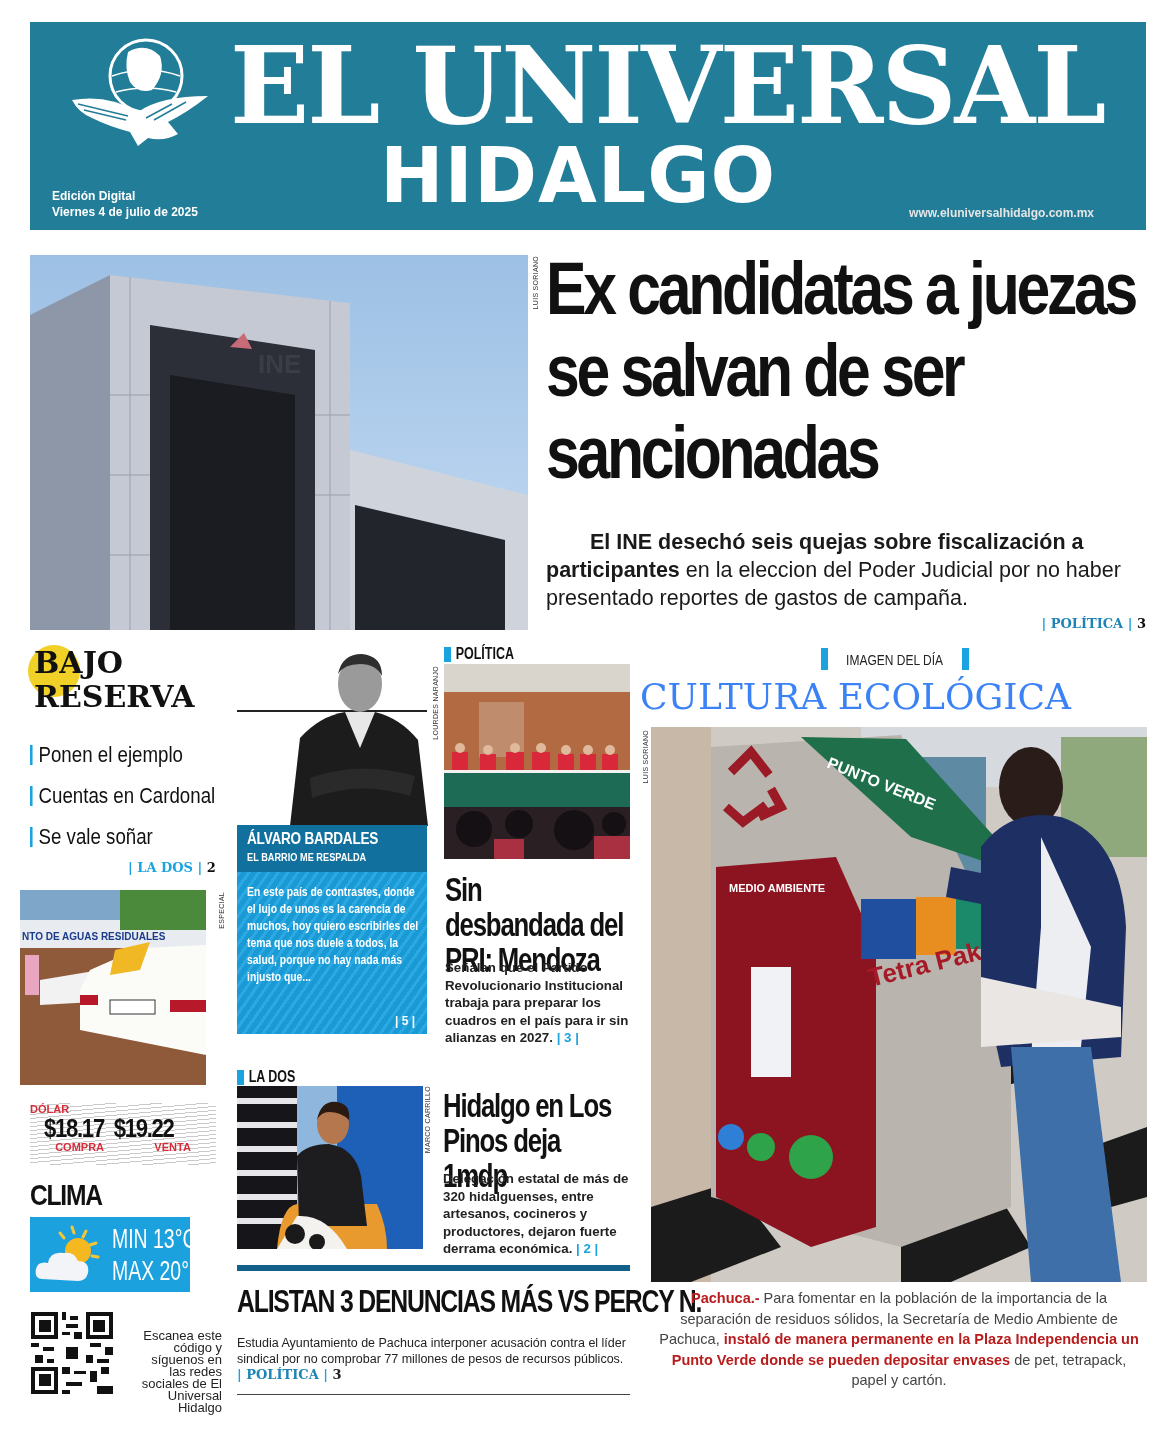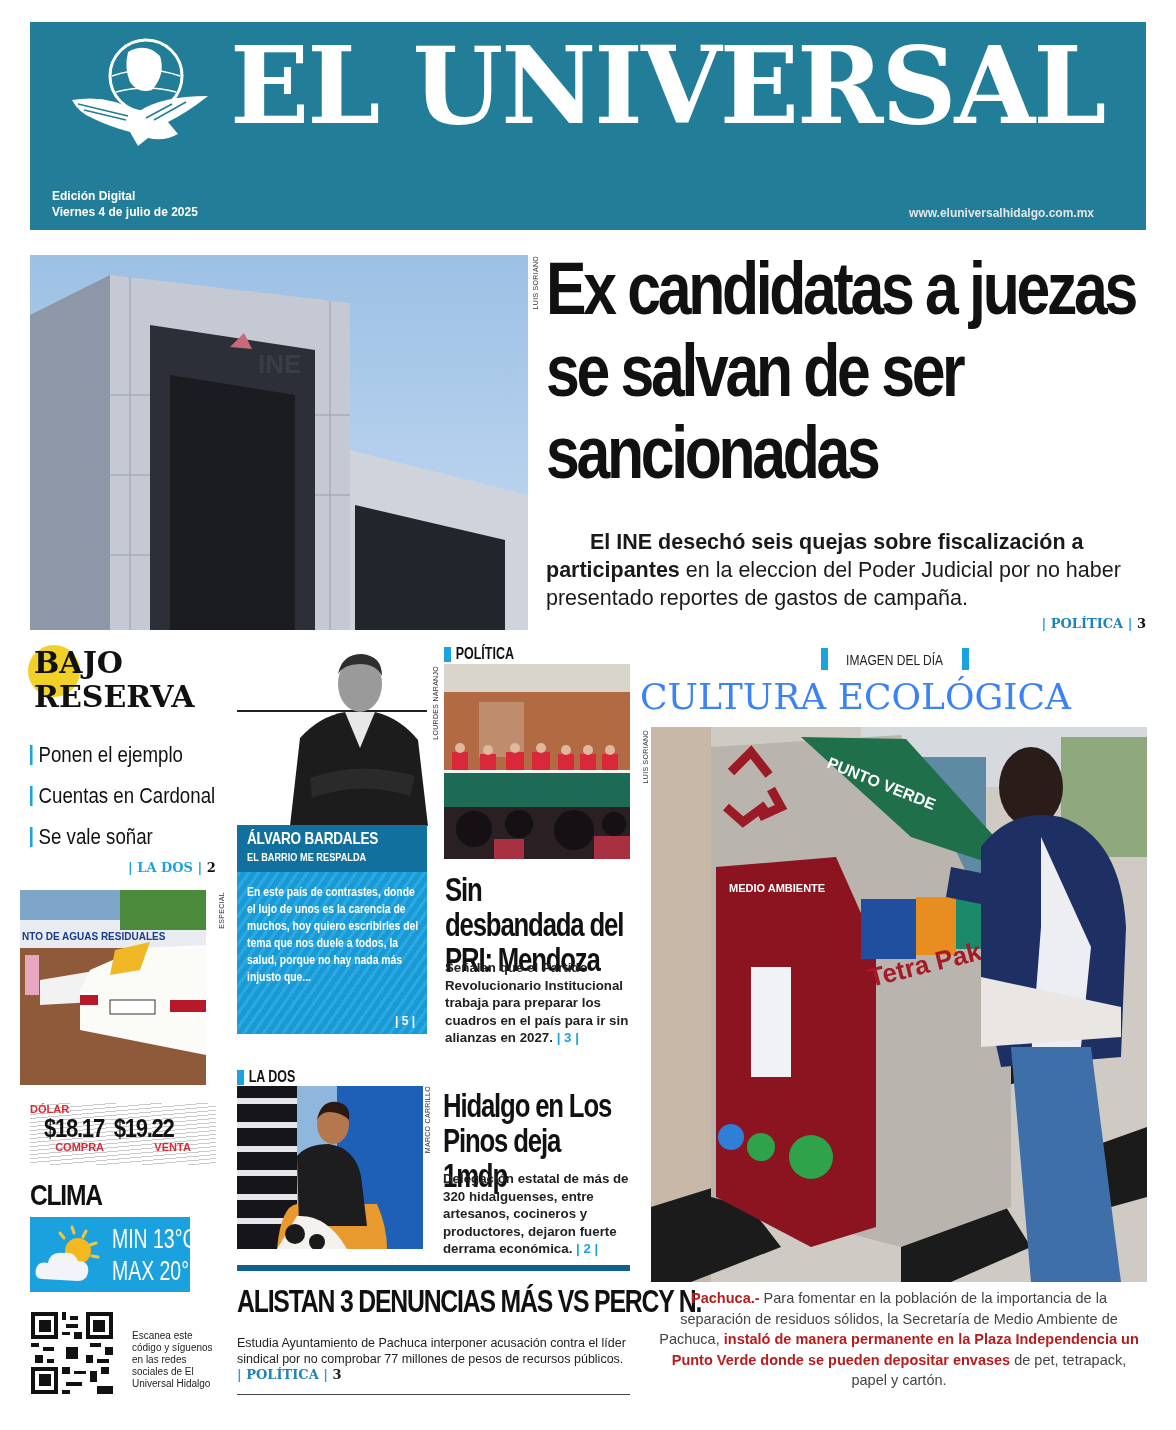--- a/index.html
+++ b/index.html
@@ -39,21 +39,21 @@
   .dollar .lbl { color: #d62c3a; font-weight: bold; font-size: 11px; }
   .dollar .vals { font-weight: bold; font-size: 26px; letter-spacing: -1.5px; transform: scaleX(0.85); line-height: 26px; color: #111; }
   .dollar .sub { display: flex; justify-content: space-around; color: #d62c3a; font-weight: bold; font-size: 11px; }
 
   
   .clima-title { left: 30px; top: 1178px; font-weight: bold; font-size: 30px; letter-spacing: -1.5px; transform: scaleX(0.82); transform-origin: left; }
   .clima-box { left: 30px; top: 1217px; width: 160px; height: 75px; background: #1ba1dd; color: #fff; }
   .clima-box .temps { left: 82px; top: 6px; font-size: 27px; line-height: 32px; transform: scaleX(0.72); transform-origin: left top; white-space: nowrap; }
 
   .qr { left: 31px; top: 1312px; width: 82px; height: 82px; }
-  .qr-text { left: 132px; top: 1330px; width: 90px; font-size: 10px; line-height: 12px; text-align: left; color: #222; }
+  .qr-text { left: 132px; top: 1330px; width: 90px; font-size: 13px; line-height: 12px; text-align: right; color: #222; }
 
   
   .col-rule { left: 237px; top: 710px; width: 190px; height: 2px; background: #222; }
   .col-photo { left: 290px; top: 648px; width: 138px; height: 178px; }
   .col-head { left: 237px; top: 825px; width: 190px; height: 47px; background: #11709d; color: #fff; padding: 4px 10px; }
   .col-head .name { font-weight: bold; font-size: 17px; transform: scaleX(0.8); transform-origin: left; white-space: nowrap; letter-spacing: -0.3px; }
   .col-head .slug { font-weight: bold; font-size: 11.5px; transform: scaleX(0.8); transform-origin: left; white-space: nowrap; margin-top: 2px; }
   .col-body { left: 237px; top: 872px; width: 190px; height: 162px; background: repeating-linear-gradient(-55deg,#1a9ad5 0 5px,#2ca9e3 5px 8px); color: #fff; padding: 12px 10px; }
   .col-body .txt { font-weight: bold; font-size: 12.5px; line-height: 17px; transform: scaleX(0.83); transform-origin: left top; width: 210px; }
   .col-body .pg { position: absolute; right: 12px; bottom: 6px; font-weight: bold; font-size: 12px; }
@@ -90,20 +90,21 @@
 <header class="abs masthead">
   <svg class="abs logo" viewBox="0 0 150 118">
     <circle cx="78" cy="42" r="36" fill="none" stroke="#fff" stroke-width="3"></circle>
     <path d="M60 18 Q78 8 92 22 Q98 40 84 56 Q70 60 62 48 Q56 34 60 18Z" fill="#fff"></path>
     <path d="M44 42 Q78 30 112 42" fill="none" stroke="#fff" stroke-width="1.5"></path>
     <path d="M48 58 Q78 50 108 58" fill="none" stroke="#fff" stroke-width="1.5"></path>
     <path d="M4 66 Q40 60 70 78 Q92 62 140 62 Q120 78 100 88 L110 100 Q96 108 80 104 L70 112 L62 98 Q40 92 24 84 Q10 78 4 66Z" fill="#fff"></path>
     <path d="M10 70 L60 82 M16 76 L58 86 M104 70 L78 84 M118 68 L86 86" stroke="#227d98" stroke-width="1.5"></path>
   </svg>
   <div class="abs title">EL UNIVERSAL</div>
+  <div class="abs region">HIDALGO</div>
   <div class="abs edition">
     <div>Edición Digital</div>
     <div>Viernes 4 de julio de 2025</div>
   </div>
   <a class="abs url" style="color:#e5e5e5;text-decoration:none;">www.eluniversalhidalgo.com.mx</a>
 </header>
 
 <div class="abs lead-photo">
   <svg width="498" height="375" viewBox="0 0 498 375">
     <polygon points="0,60 80,20 80,375 0,375" fill="#8e97a8"></polygon>

